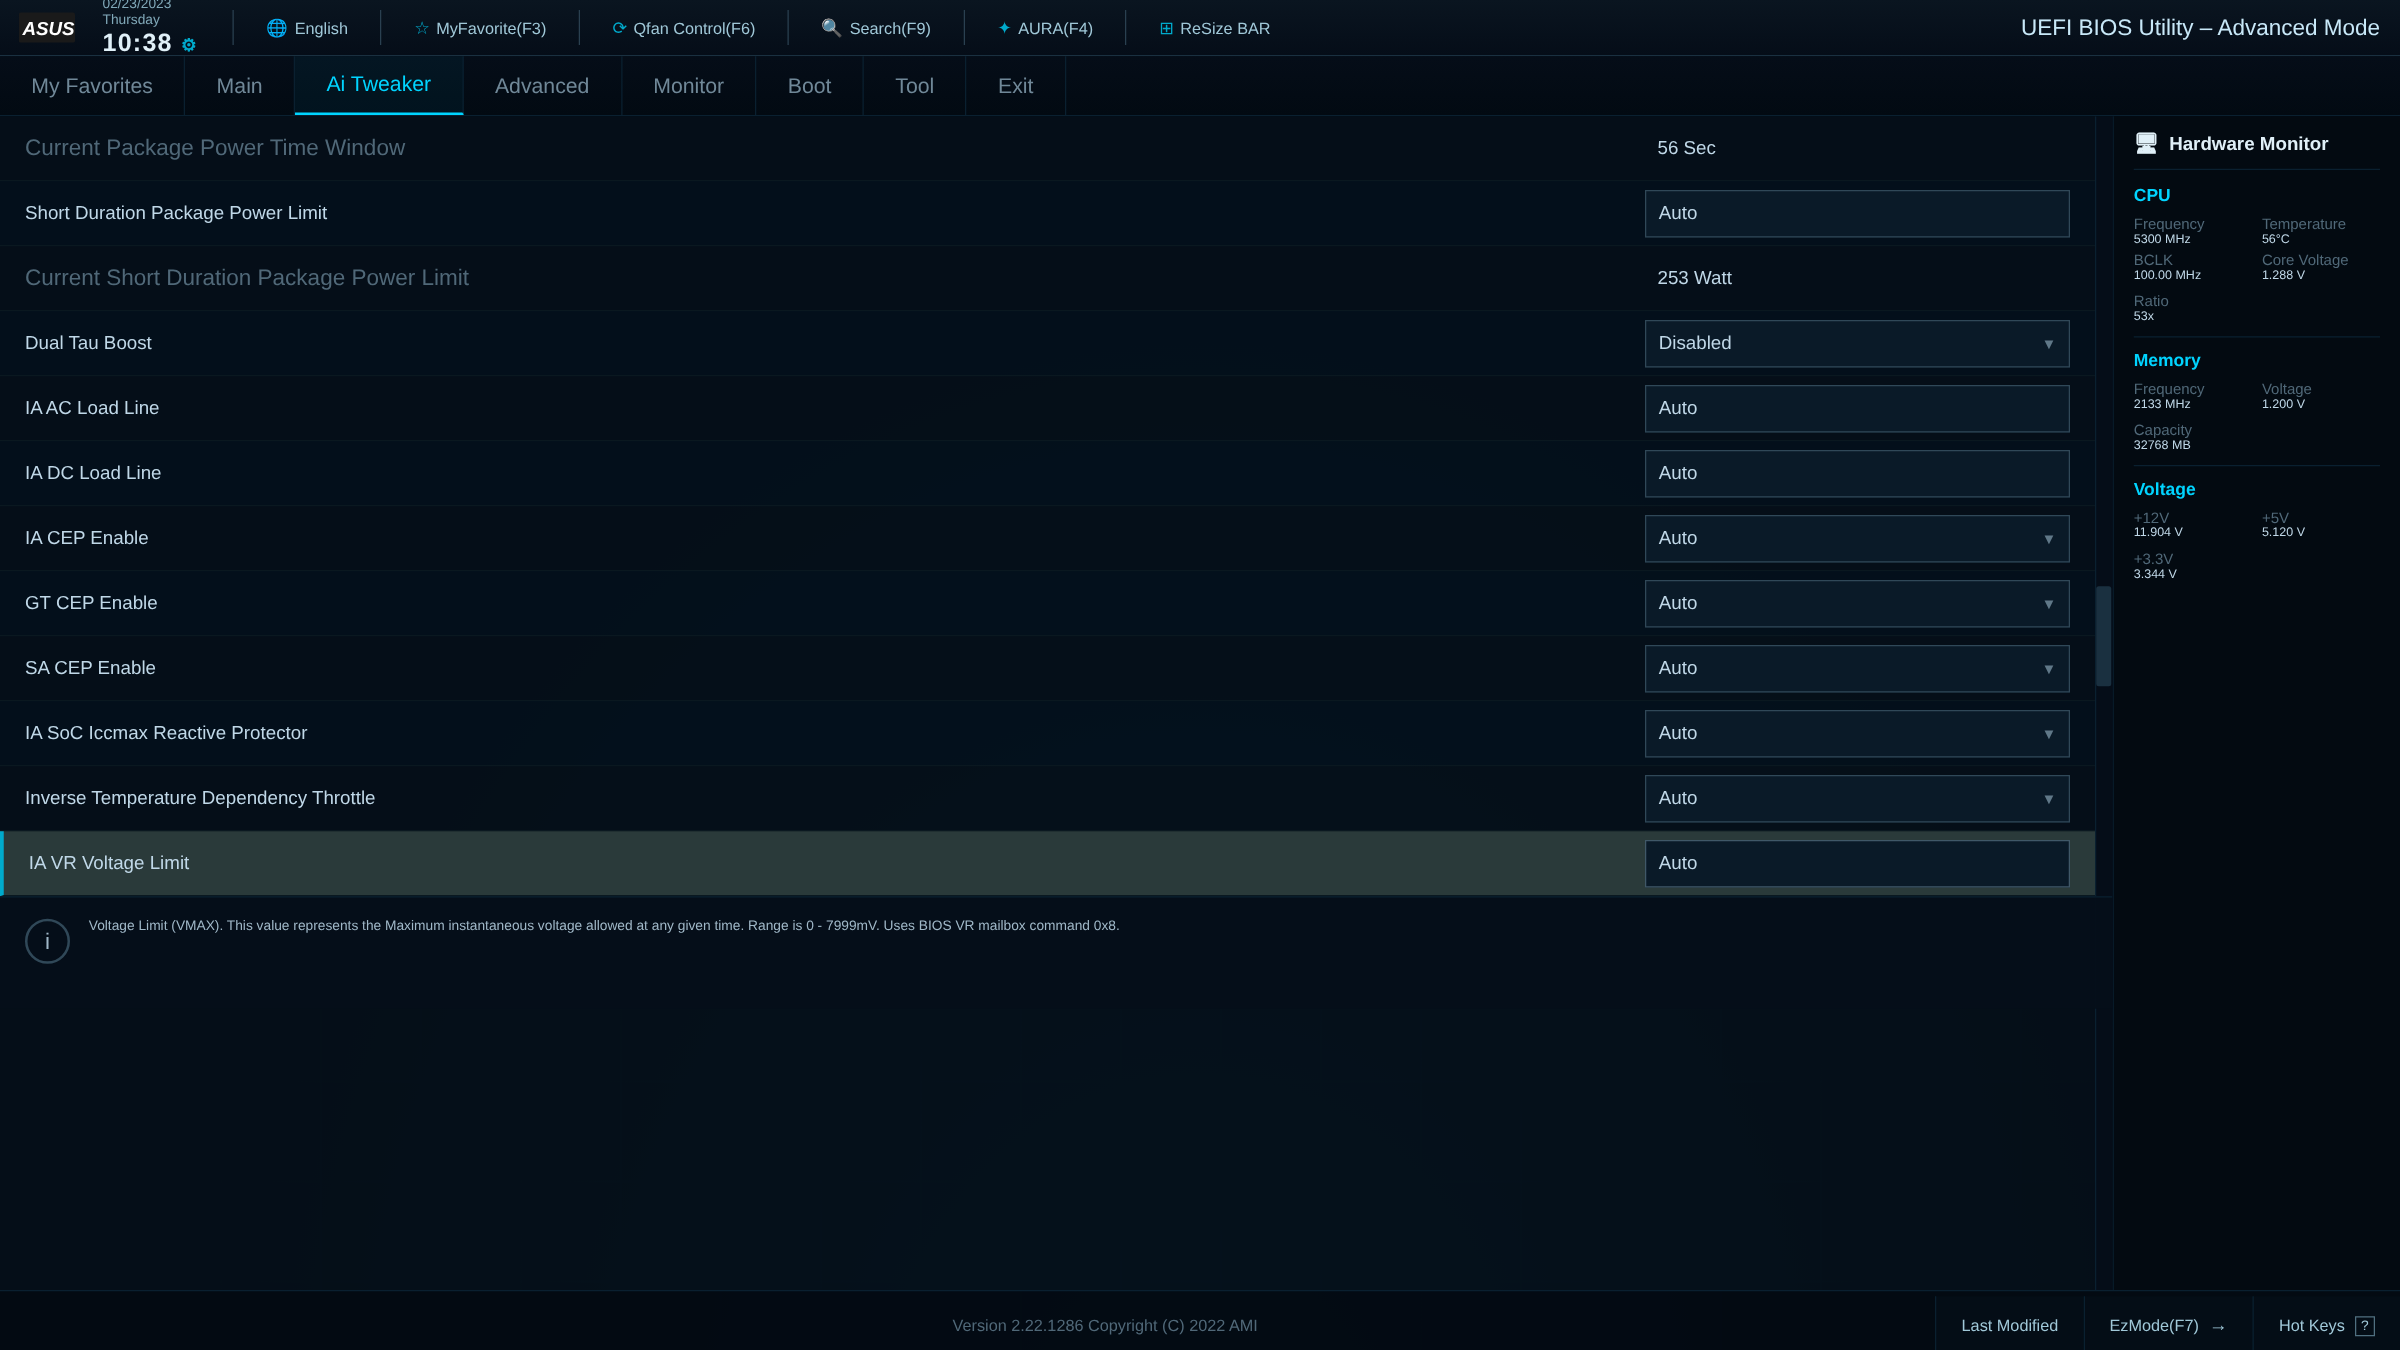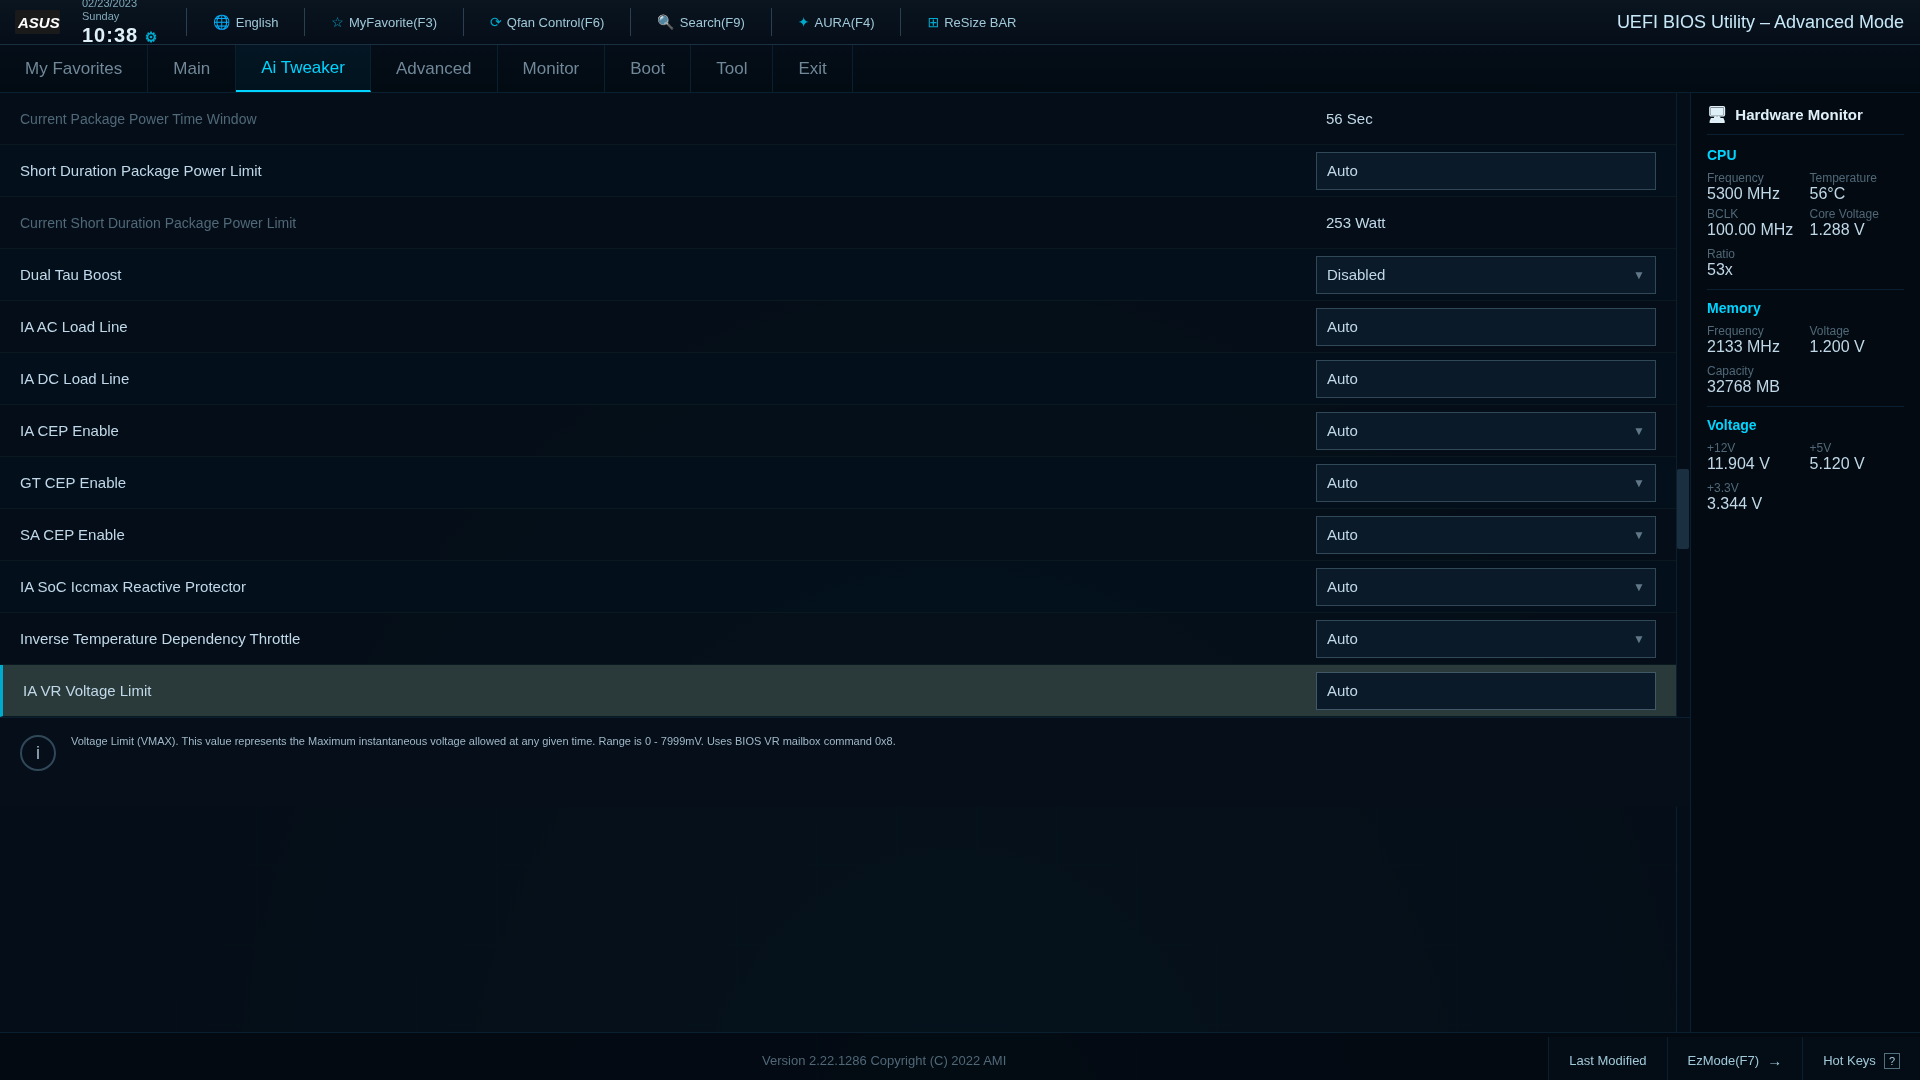--- a/index.html
+++ b/index.html
@@ -202,21 +202,21 @@
     .setting-row.disabled-row .setting-label {
       color: #506878;
     }
 
     .setting-label {
       flex: 1;
       font-size: 15px;
       color: #c0d8e8;
       font-weight: 400;
     }
-    .setting-label.dimmed { color: #506878; font-size: 14px; }
+    .setting-label.dimmed { color: #506878; font-size: 18px; }
 
     .setting-value-text {
       font-size: 15px;
       color: #c0d8e8;
       min-width: 340px;
       text-align: left;
       padding-left: 10px;
     }
 
     .setting-dropdown {
@@ -319,21 +319,21 @@
       display: grid;
       grid-template-columns: 1fr 1fr;
       gap: 4px 8px;
       margin-bottom: 8px;
     }
     .hw-label {
       font-size: 12px;
       color: #506878;
     }
     .hw-value {
-      font-size: 16px;
+      font-size: 10px;
       color: #c0d8e8;
       font-weight: 500;
     }
     .hw-single {
       margin-bottom: 6px;
     }
 
     
     .footer {
       position: relative;
@@ -382,21 +382,21 @@
     <svg class="asus-logo-icon" viewBox="0 0 60 32" fill="none">
       <rect width="60" height="32" fill="#1a1a1a" rx="2"></rect>
       <text x="4" y="24" font-size="20" font-weight="900" fill="white" font-style="italic" font-family="Arial">ASUS</text>
     </svg>
   </div>
 
   <div class="datetime-section">
     <div class="datetime-date">
       <span>02/23/2023</span>
       <br>
-      <span>Sunday</span>
+      <span>Thursday</span>
     </div>
     <div class="datetime-time">
       <span>10:38</span>
       <span style="font-size:14px; color:#00aacc;">⚙</span>
     </div>
   </div>
 
   <div class="header-divider"></div>
 
   <div class="header-item">

